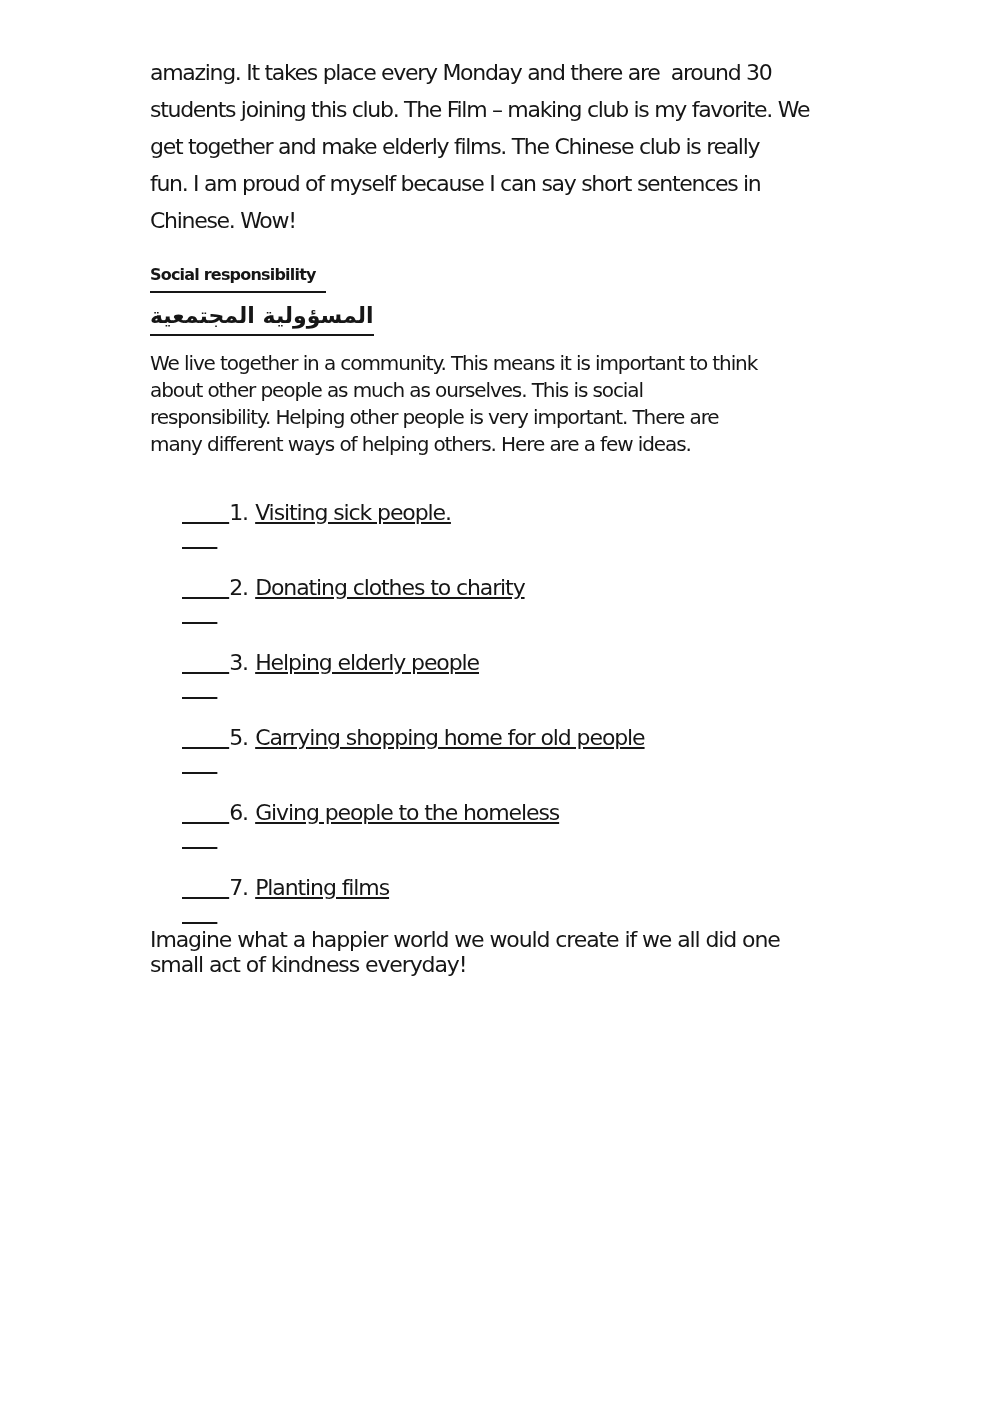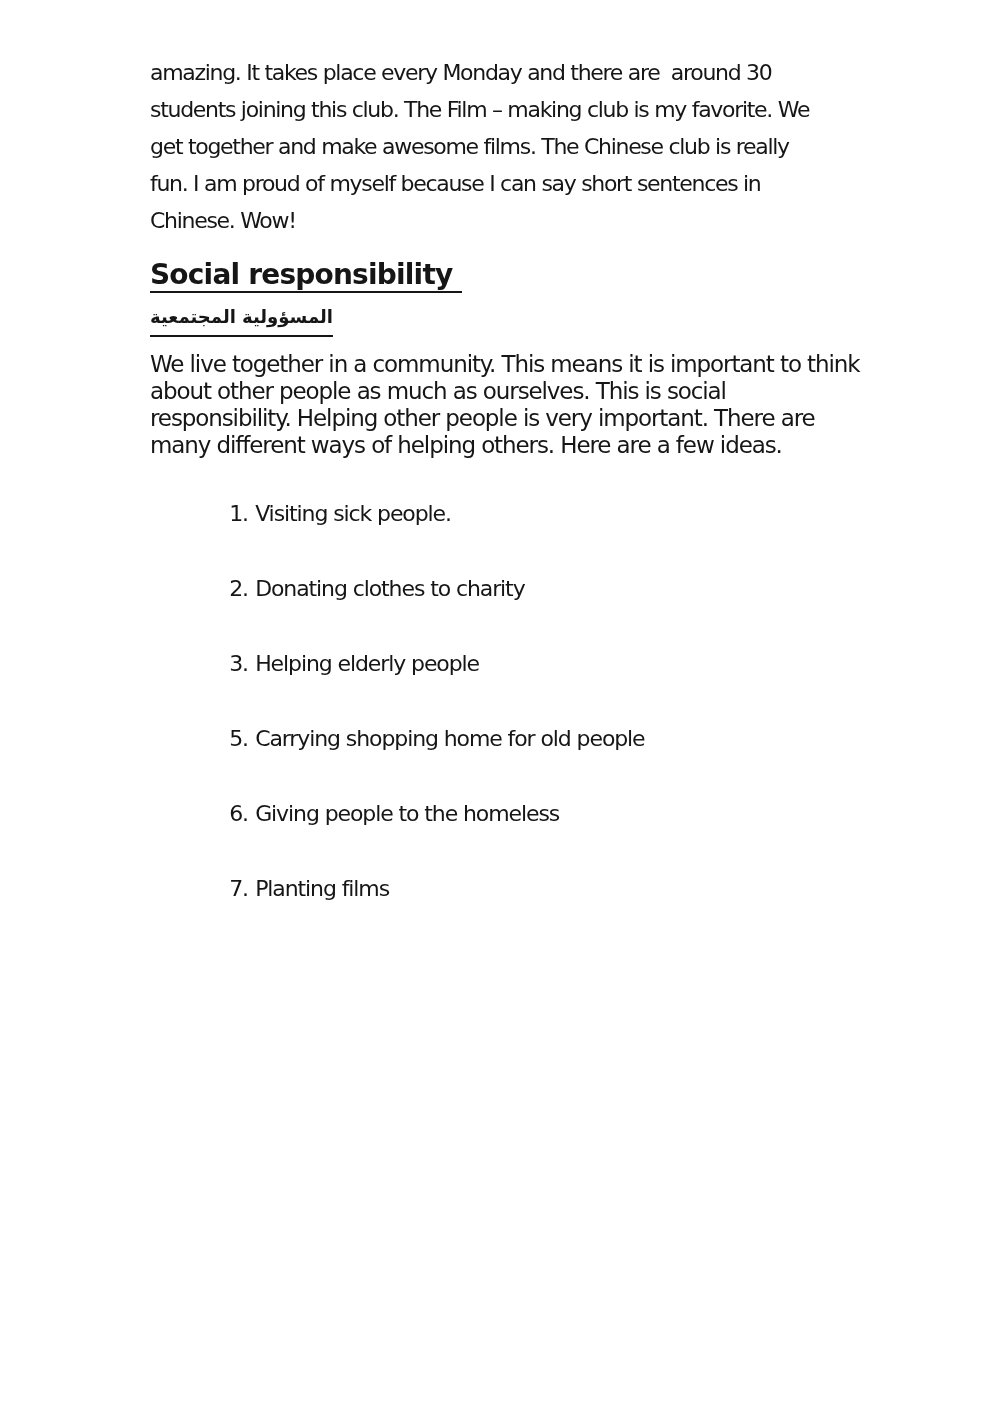--- a/index.html
+++ b/index.html
@@ -35,54 +35,55 @@
     line-height: 37px;
     letter-spacing: -1.3px;
   }
   
   .heading-en {
     margin-top: 21px;
     line-height: 30px;
   }
   .heading-en .underlined {
     display: inline-block;
-    font-size: 28px;
+    font-size: 16px;
     font-weight: bold;
     letter-spacing: -0.8px;
     border-bottom: 2px solid #161616;
     padding-right: 10px;
     padding-bottom: 1px;
   }
   
   .heading-ar {
     margin-top: 7px;
     line-height: 32px;
     text-align: left;
   }
   .heading-ar .underlined {
     display: inline-block;
     direction: rtl;
     unicode-bidi: embed;
-    font-size: 18px;
+    font-size: 22px;
     font-weight: bold;
     border-bottom: 2px solid #161616;
     padding-bottom: 2px;
   }
   
   .para-community {
     margin-top: 14px;
   }
   .para-community .line {
-    font-size: 23px;
+    font-size: 20px;
     line-height: 27px;
     letter-spacing: -1.1px;
   }
   
   .ideas-list {
     margin-top: 17px;
+    text-decoration: underline;
   }
   .list-item {
     font-size: 22px;
     line-height: 25px;
     letter-spacing: -1.1px;
     padding-left: 32px;
     white-space: pre;
   }
   .list-item .num {
     display: inline-block;
@@ -100,21 +101,21 @@
 </style>
 </head>
 <body>
 
 <div class="page">
   <div class="content">
 
     <div class="para-clubs">
       <div class="line">amazing. It takes place every Monday and there are  around 30</div>
       <div class="line">students joining this club. The Film – making club is my favorite. We</div>
-      <div class="line">get together and make awesome films. The Chinese club is really</div>
+      <div class="line">get together and make elderly films. The Chinese club is really</div>
       <div class="line">fun. I am proud of myself because I can say short sentences in</div>
       <div class="line">Chinese. Wow!</div>
     </div>
 
     <div class="heading-en">
       <span class="underlined">Social responsibility</span>
     </div>
 
     <div class="heading-ar">
       <span class="underlined">المسؤولية المجتمعية</span>
@@ -141,15 +142,19 @@
         <span class="num">5.</span><span>Carrying shopping home for old people</span>
       </div>
       <div class="list-item">
         <span class="num">6.</span><span>Giving people to the homeless</span>
       </div>
       <div class="list-item">
         <span class="num">7.</span><span>Planting films</span>
       </div>
     </div>
 
+    <div class="closing">
+      <div class="line">Imagine what a happier world we would create if we all did one</div>
+      <div class="line">small act of kindness everyday!</div>
+    </div>
 
   </div>
 </div>
 
 </body></html>

